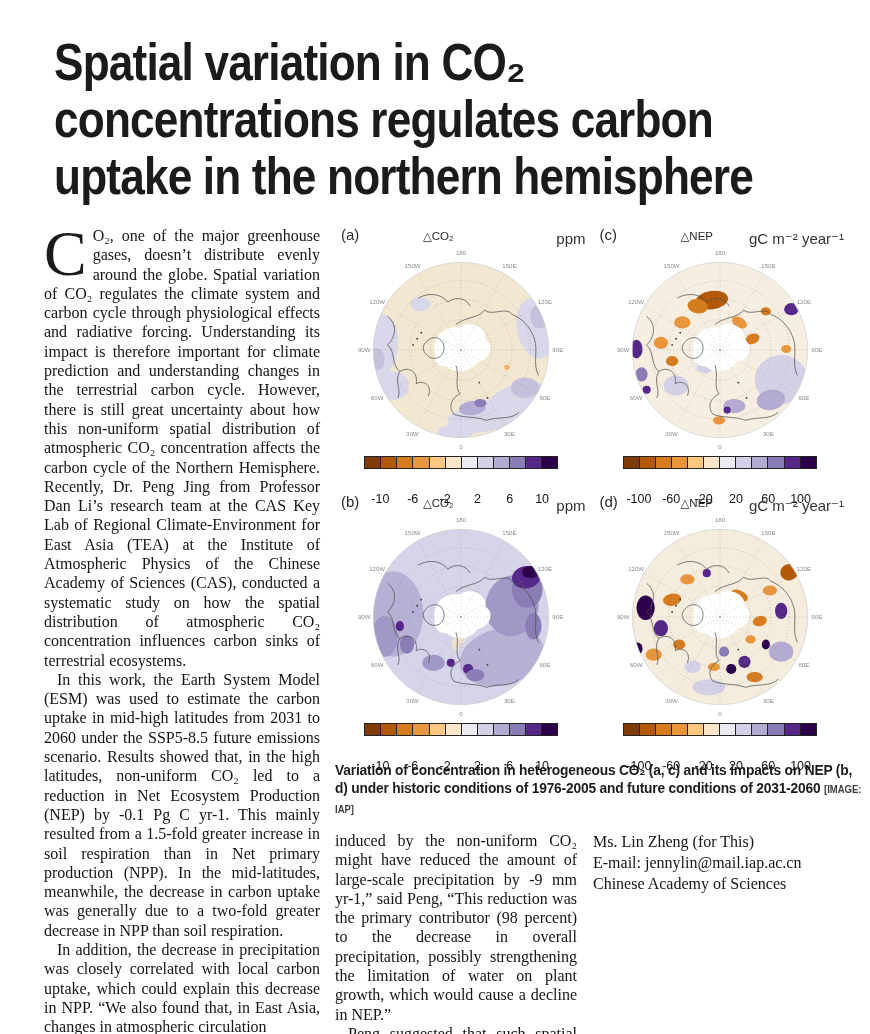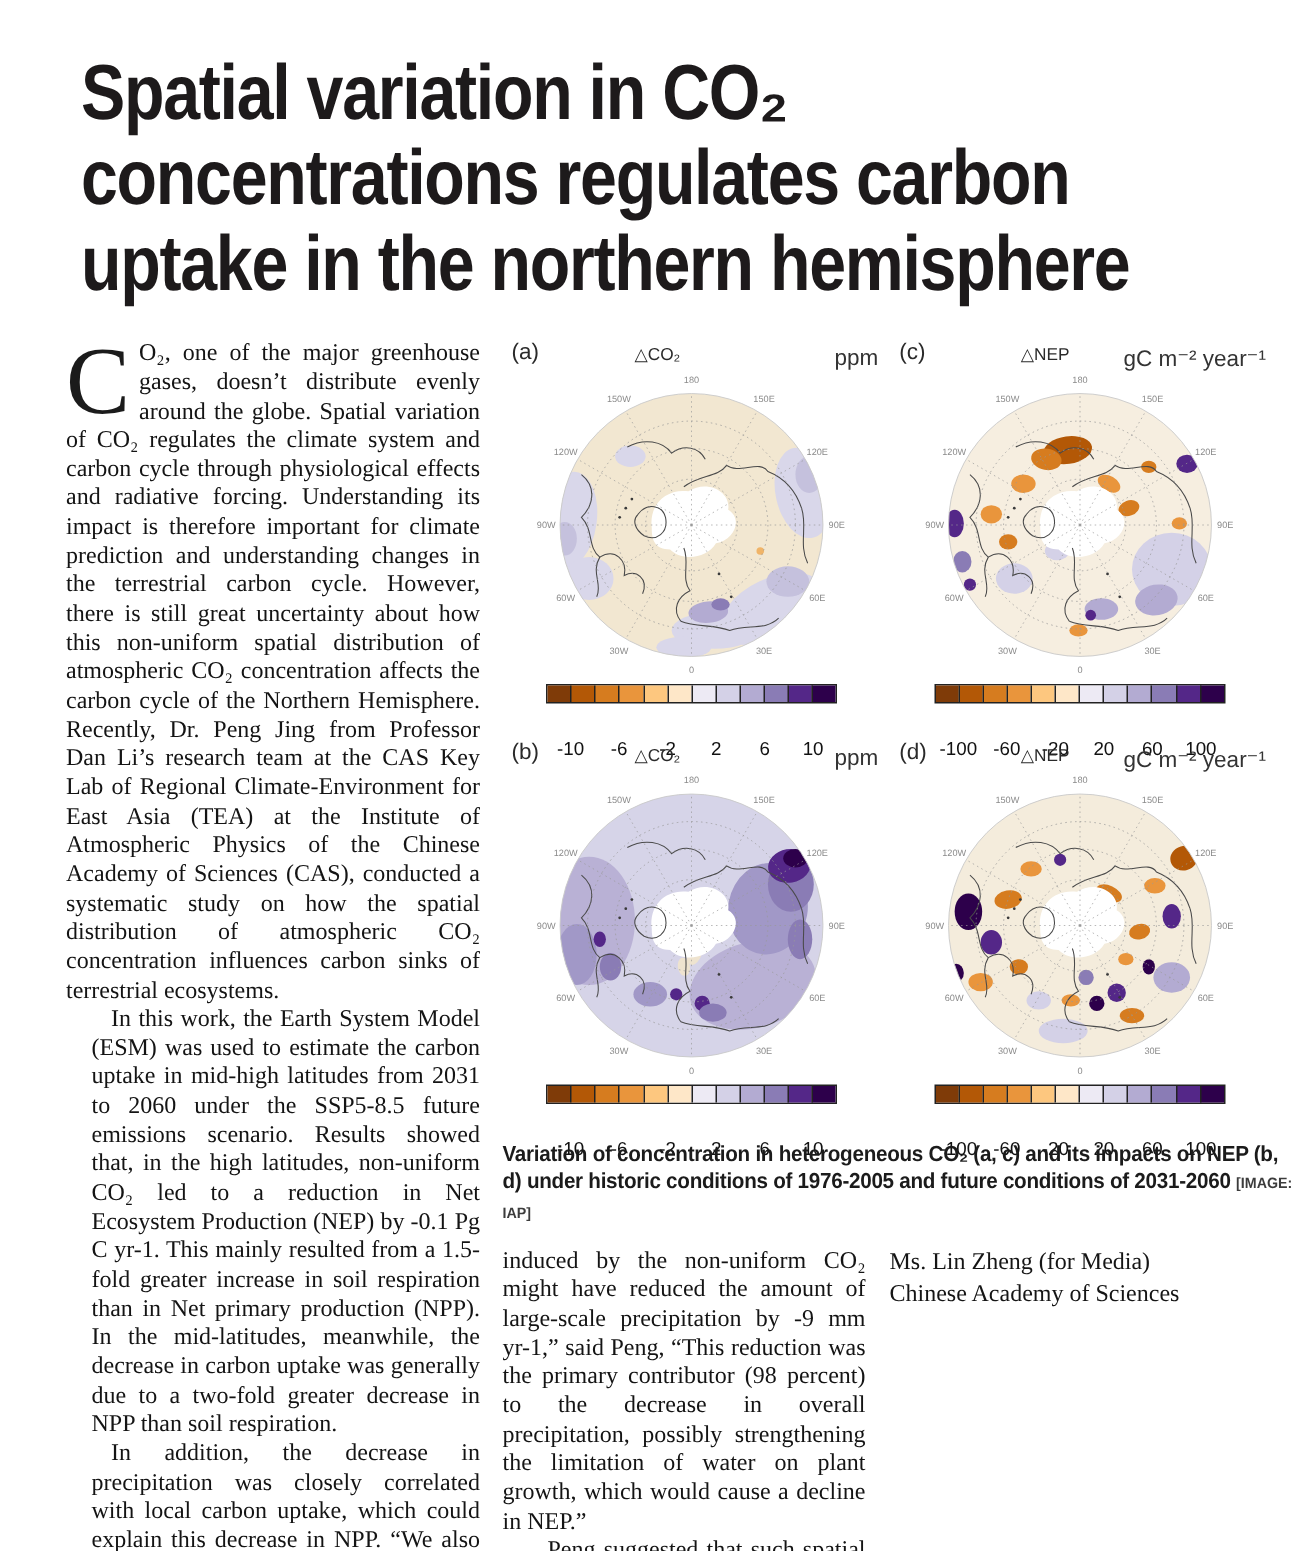--- a/index.html
+++ b/index.html
@@ -16,21 +16,21 @@
     font-weight:bold; font-size:52px; line-height:57px; letter-spacing:-1px;
     transform:scaleX(0.85); transform-origin:0 50%; white-space:nowrap;
   }
   
   .content { display:flex; gap:15px; margin-top:21px; }
   .col-left { width:276px; flex:none; }
   .right-region { flex:1; min-width:0; }
   .p {
     font-size:16px; line-height:19.3px; text-align:justify; color:#141414;
   }
-  .p.indent { text-indent:13px;margin-left:17px; }
+  .p.indent { text-indent:13px; }
   .dropcap {
     float:left; font-size:64px; line-height:52px; padding:2px 6px 0 0;
     color:#1b1b1b;
   }
   
   .figure-grid { display:grid; grid-template-columns:1fr 1fr; column-gap:6px; row-gap:4px; }
   .panel { position:relative; }
   .panel-header { position:relative; height:19px; font-family:"Liberation Sans","DejaVu Sans",sans-serif; }
   .panel-label { position:absolute; left:6px; top:0; font-size:15px; color:#2a2a2a; }
   .panel-title { position:absolute; left:0; right:46px; top:3px; text-align:center; font-size:11.5px; color:#2a2a2a; }
@@ -492,20 +492,21 @@
         <span>Variation of concentration in heterogeneous CO₂ (a, c) and its impacts on NEP (b, d) under historic conditions of 1976-2005 and future conditions of 2031-2060</span>
         <span class="credit">[IMAGE: IAP]</span>
       </div>
 
       <div class="two-cols">
         <div class="col-mid">
           <p class="p">induced by the non-uniform CO₂ might have reduced the amount of large-scale precipitation by -9 mm yr-1,” said Peng, “This reduction was the primary contributor (98 percent) to the decrease in overall precipitation, possibly strengthening the limitation of water on plant growth, which would cause a decline in NEP.”</p>
           <p class="p indent">Peng suggested that such spatial variation in CO₂ concentrations should be assessed in ESM for possible impacts on local carbon uptake.</p>
         </div>
         <div class="col-right">
-          <div class="cline">Ms. Lin Zheng (for Media)</div>
+          <div class="cline">Ms. Lin Zheng (for This)</div>
+          <div class="cline">E-mail: jennylin@mail.iap.ac.cn</div>
           <div class="cline">Chinese Academy of Sciences</div>
 
         </div>
       </div>
     </div>
   </div>
 </div>
 
 </body></html>

